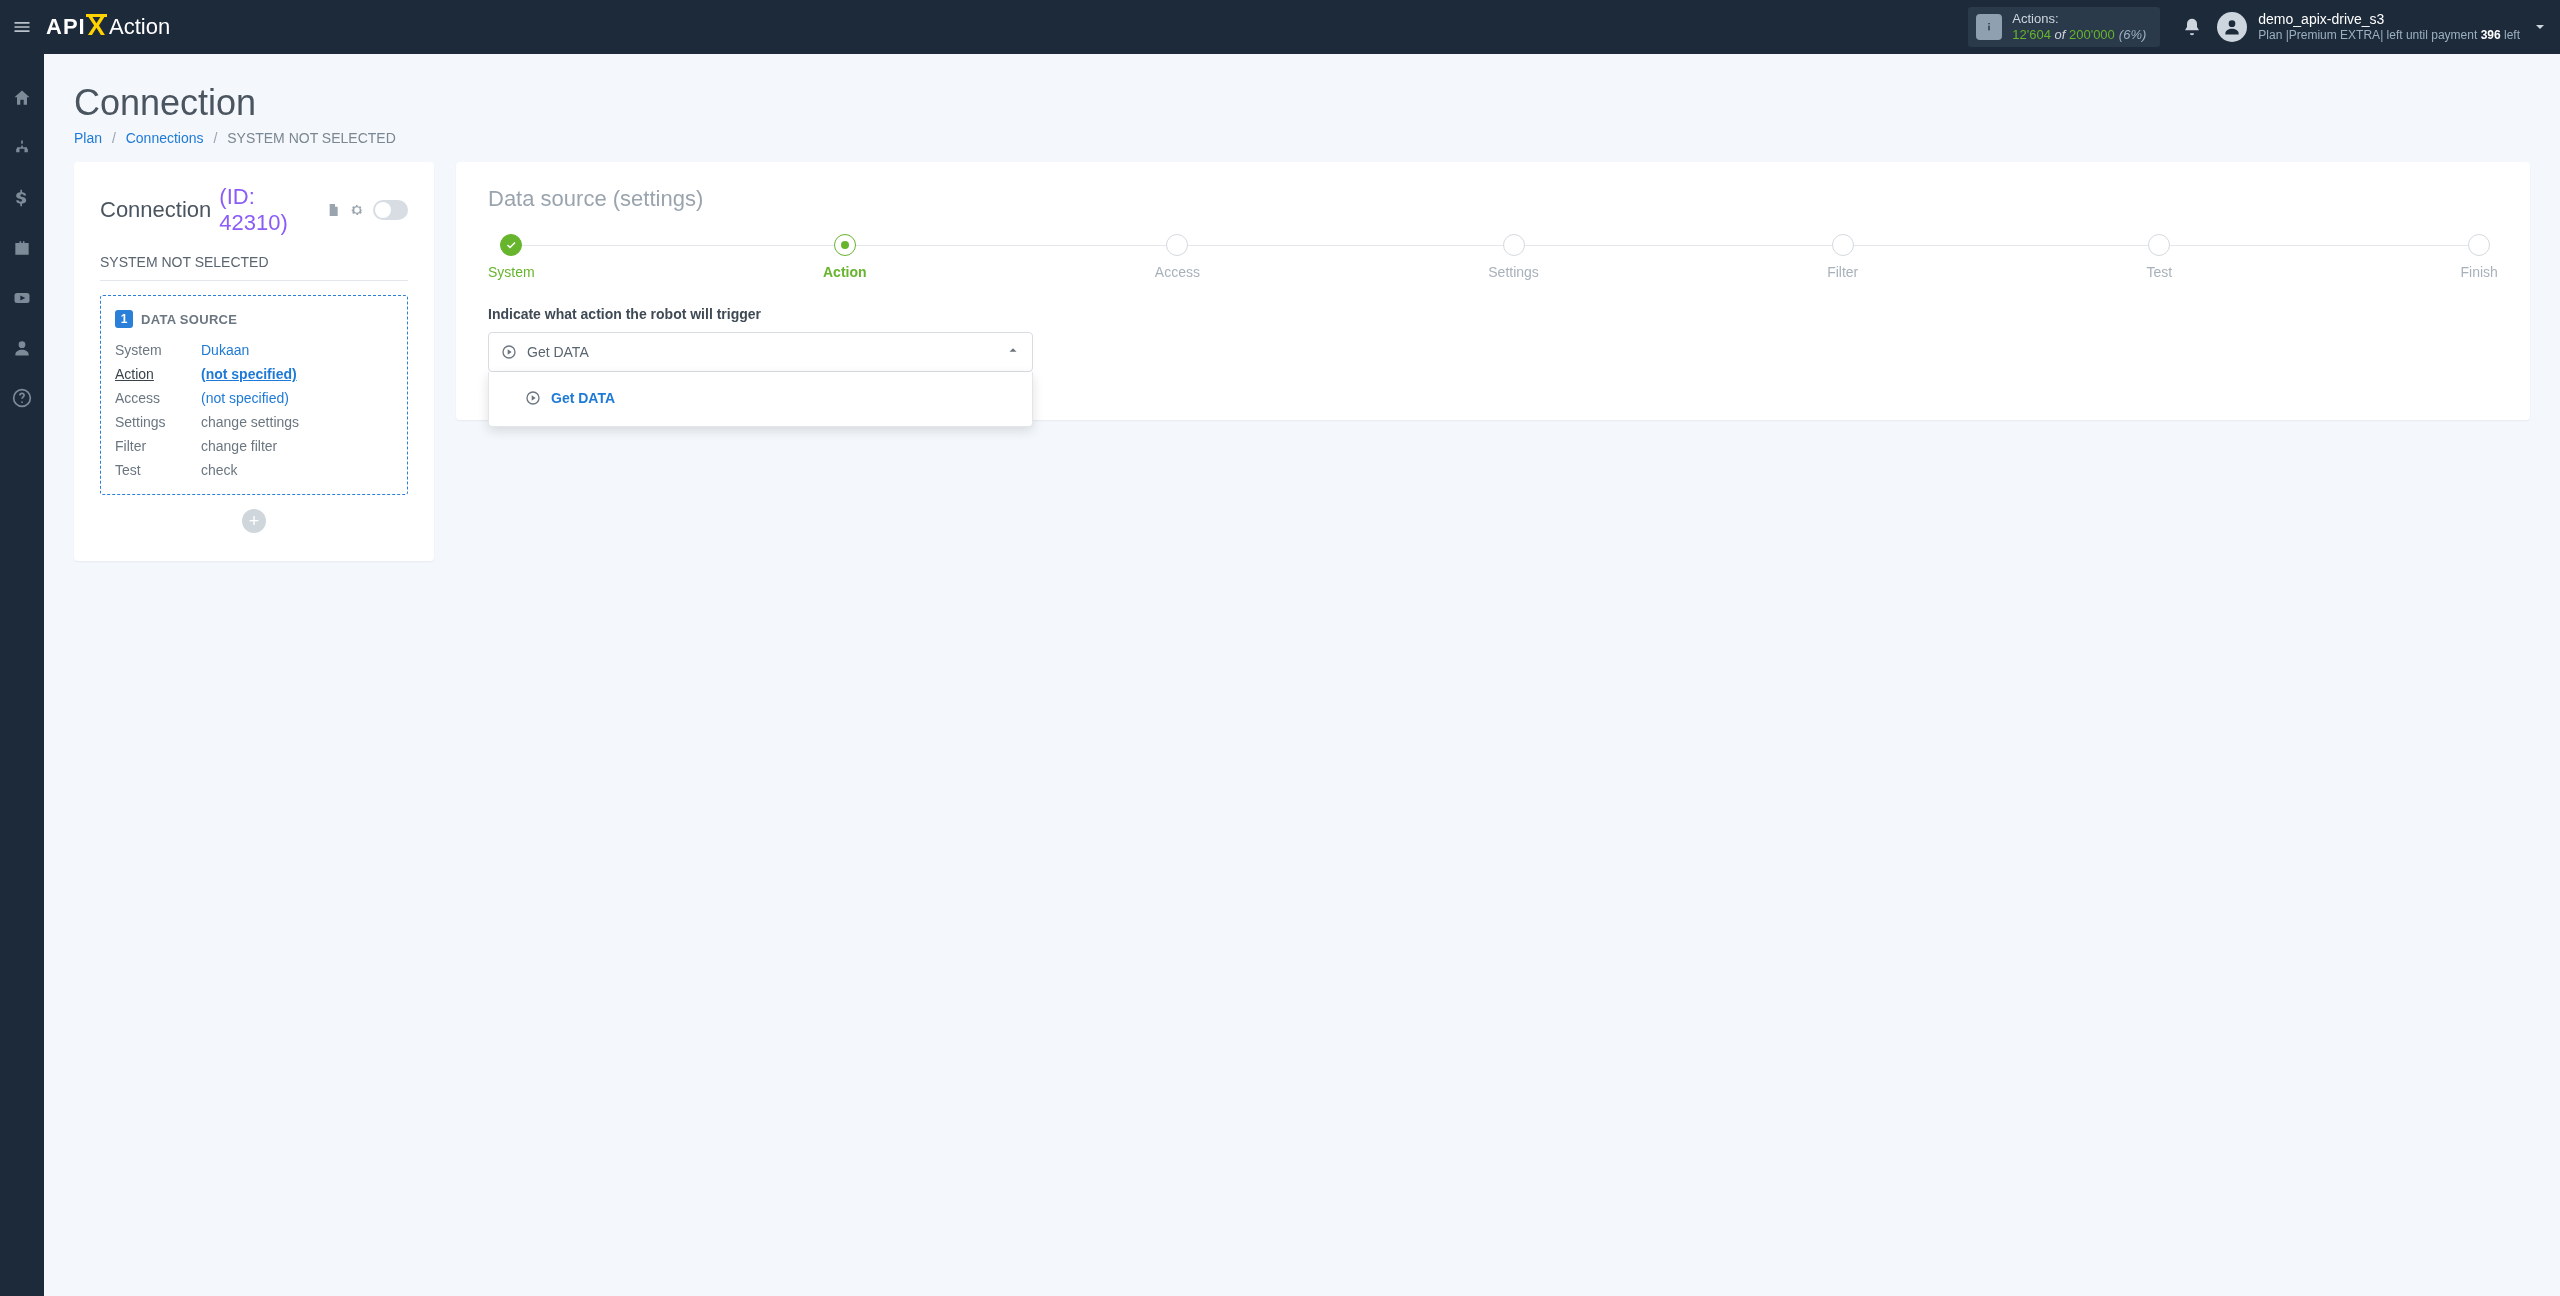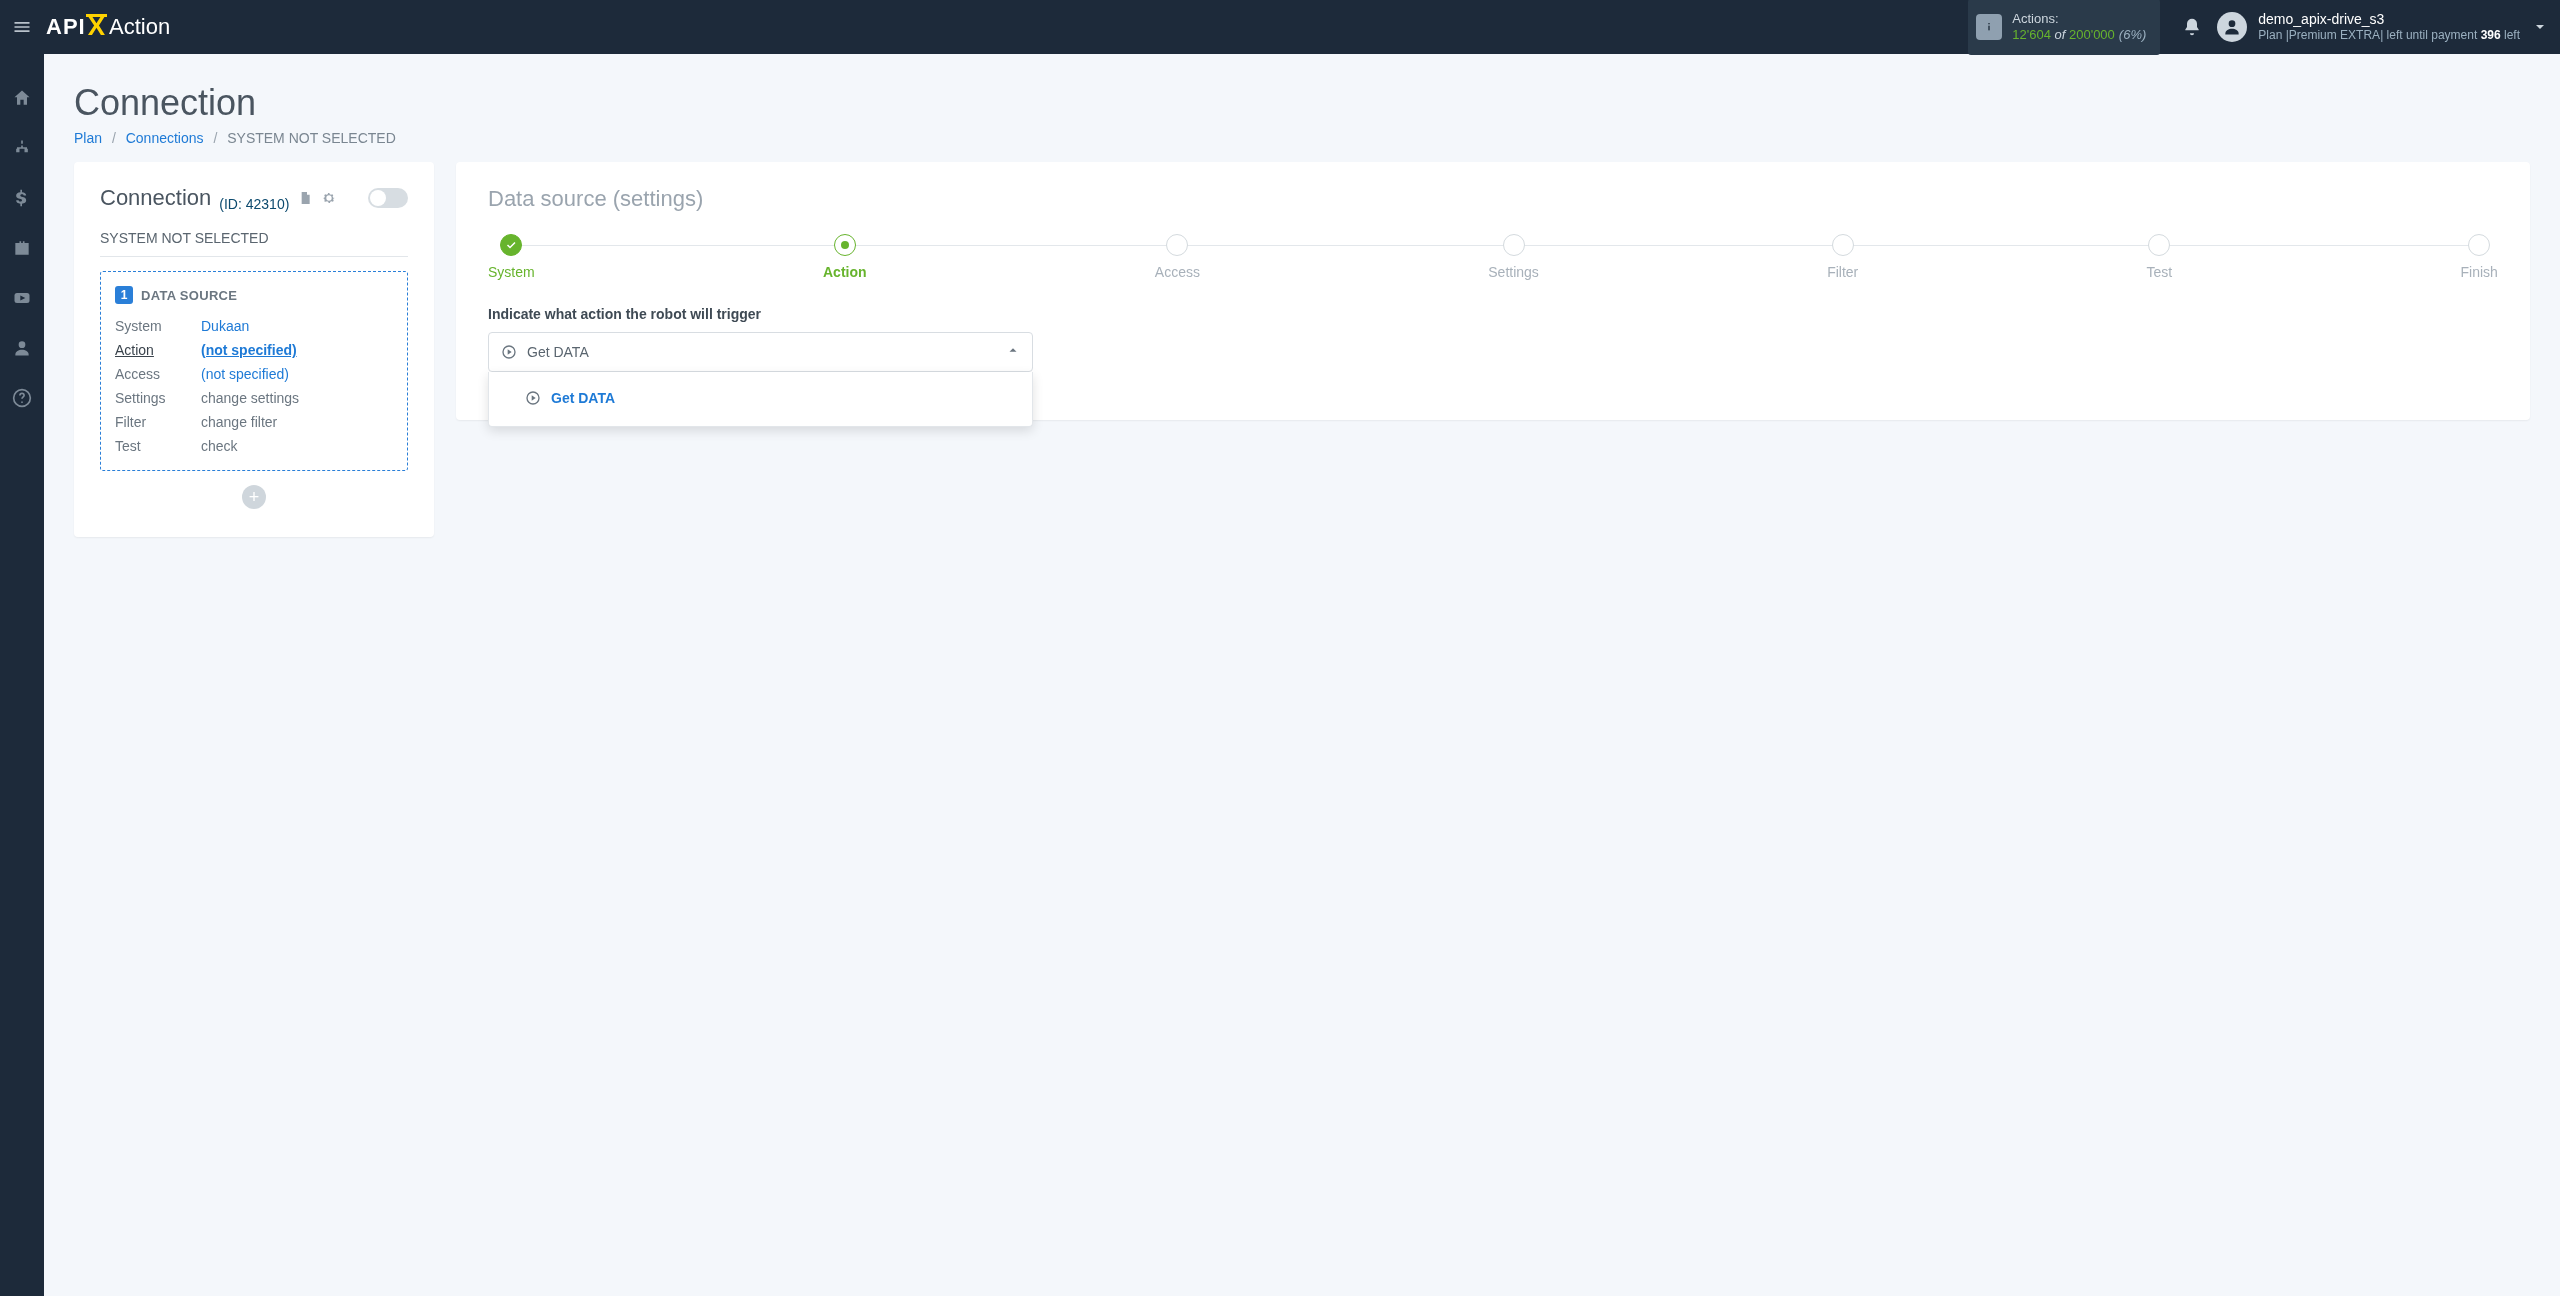--- a/index.html
+++ b/index.html
@@ -19,21 +19,21 @@
   
   .topbar{height:54px;background:var(--navy);display:flex;align-items:center;color:#fff;position:relative;z-index:10;}
   .hamburger{width:44px;height:54px;display:flex;align-items:center;justify-content:center;cursor:pointer;}
   .hamburger svg{width:20px;height:20px;fill:#b9c2cb;}
   .logo{display:flex;align-items:center;gap:2px;margin-left:2px;}
   .logo-api{font-size:22px;font-weight:800;color:#fff;letter-spacing:1px;}
   .logo-x{font-size:26px;font-weight:900;color:#ffd200;position:relative;top:-1px;display:inline-block;}
   .logo-x::before{content:"";position:absolute;left:-2px;right:-2px;top:3px;height:3px;background:#ffd200;}
   .logo-drive{font-size:22px;font-weight:500;color:#fff;margin-left:2px;}
   .topbar-spacer{flex:1;}
-  .actions-box{background:#2a3a4a;border-radius:3px;height:56px;display:flex;align-items:center;padding:0 14px 0 8px;gap:10px;margin-right:12px;}
+  .actions-box{background:#2a3a4a;border-radius:3px;height:40px;display:flex;align-items:center;padding:0 14px 0 8px;gap:10px;margin-right:12px;}
   .info-chip{width:26px;height:26px;border-radius:4px;background:#8fa0b0;display:flex;align-items:center;justify-content:center;}
   .info-chip svg{width:16px;height:16px;fill:#1d2a3a;}
   .actions-label{font-size:13px;color:#cdd6de;line-height:1.1;}
   .actions-values{font-size:13px;}
   .act-green{color:var(--green);}
   .act-grey{color:#cdd6de;font-style:italic;}
   .act-pct{color:#9bb0c0;font-style:italic;margin-left:4px;}
   .bell,.avatar{width:40px;height:40px;display:flex;align-items:center;justify-content:center;cursor:pointer;}
   .bell svg{width:20px;height:20px;fill:#cdd6de;}
   .avatar-circle{width:30px;height:30px;border-radius:50%;background:#cdd6de;display:flex;align-items:center;justify-content:center;}
@@ -59,21 +59,21 @@
 
   .columns{display:flex;gap:22px;align-items:flex-start;}
 
   
   .card{background:#fff;border-radius:4px;box-shadow:0 1px 2px rgba(0,0,0,0.06);}
 
   
   .conn-card{width:360px;padding:22px 26px 28px;}
   .conn-header{display:flex;align-items:center;gap:8px;margin-bottom:18px;}
   .conn-header h2{font-size:22px;font-weight:500;color:var(--heading);margin:0;}
-  .conn-id{font-size:14px;color:#0c4a6e;font-weight:400;margin-top:12px;}
+  .conn-id{font-size:22px;color:#8b5cf6;font-weight:400;}
   .mini-icon{color:#9aa4ae;display:flex;align-items:center;cursor:pointer;}
   .mini-icon svg{width:16px;height:16px;fill:#9aa4ae;}
   .toggle{width:40px;height:20px;border-radius:20px;background:#d7dde2;position:relative;margin-left:auto;cursor:pointer;}
   .toggle::after{content:"";position:absolute;width:16px;height:16px;border-radius:50%;background:#fff;top:2px;left:2px;}
   .conn-sub{font-size:14px;color:#5a656f;border-bottom:1px solid var(--border);padding-bottom:10px;margin-bottom:14px;}
 
   .ds-box{border:1px dashed #2a7fd8;border-radius:3px;padding:14px 14px 12px;}
   .ds-head{display:flex;align-items:center;gap:8px;margin-bottom:10px;}
   .badge-1{width:18px;height:18px;border-radius:3px;background:#2a7fd8;color:#fff;font-size:12px;font-weight:700;display:flex;align-items:center;justify-content:center;}
   .ds-head-label{font-size:13px;font-weight:700;color:#6b7680;letter-spacing:.3px;}

